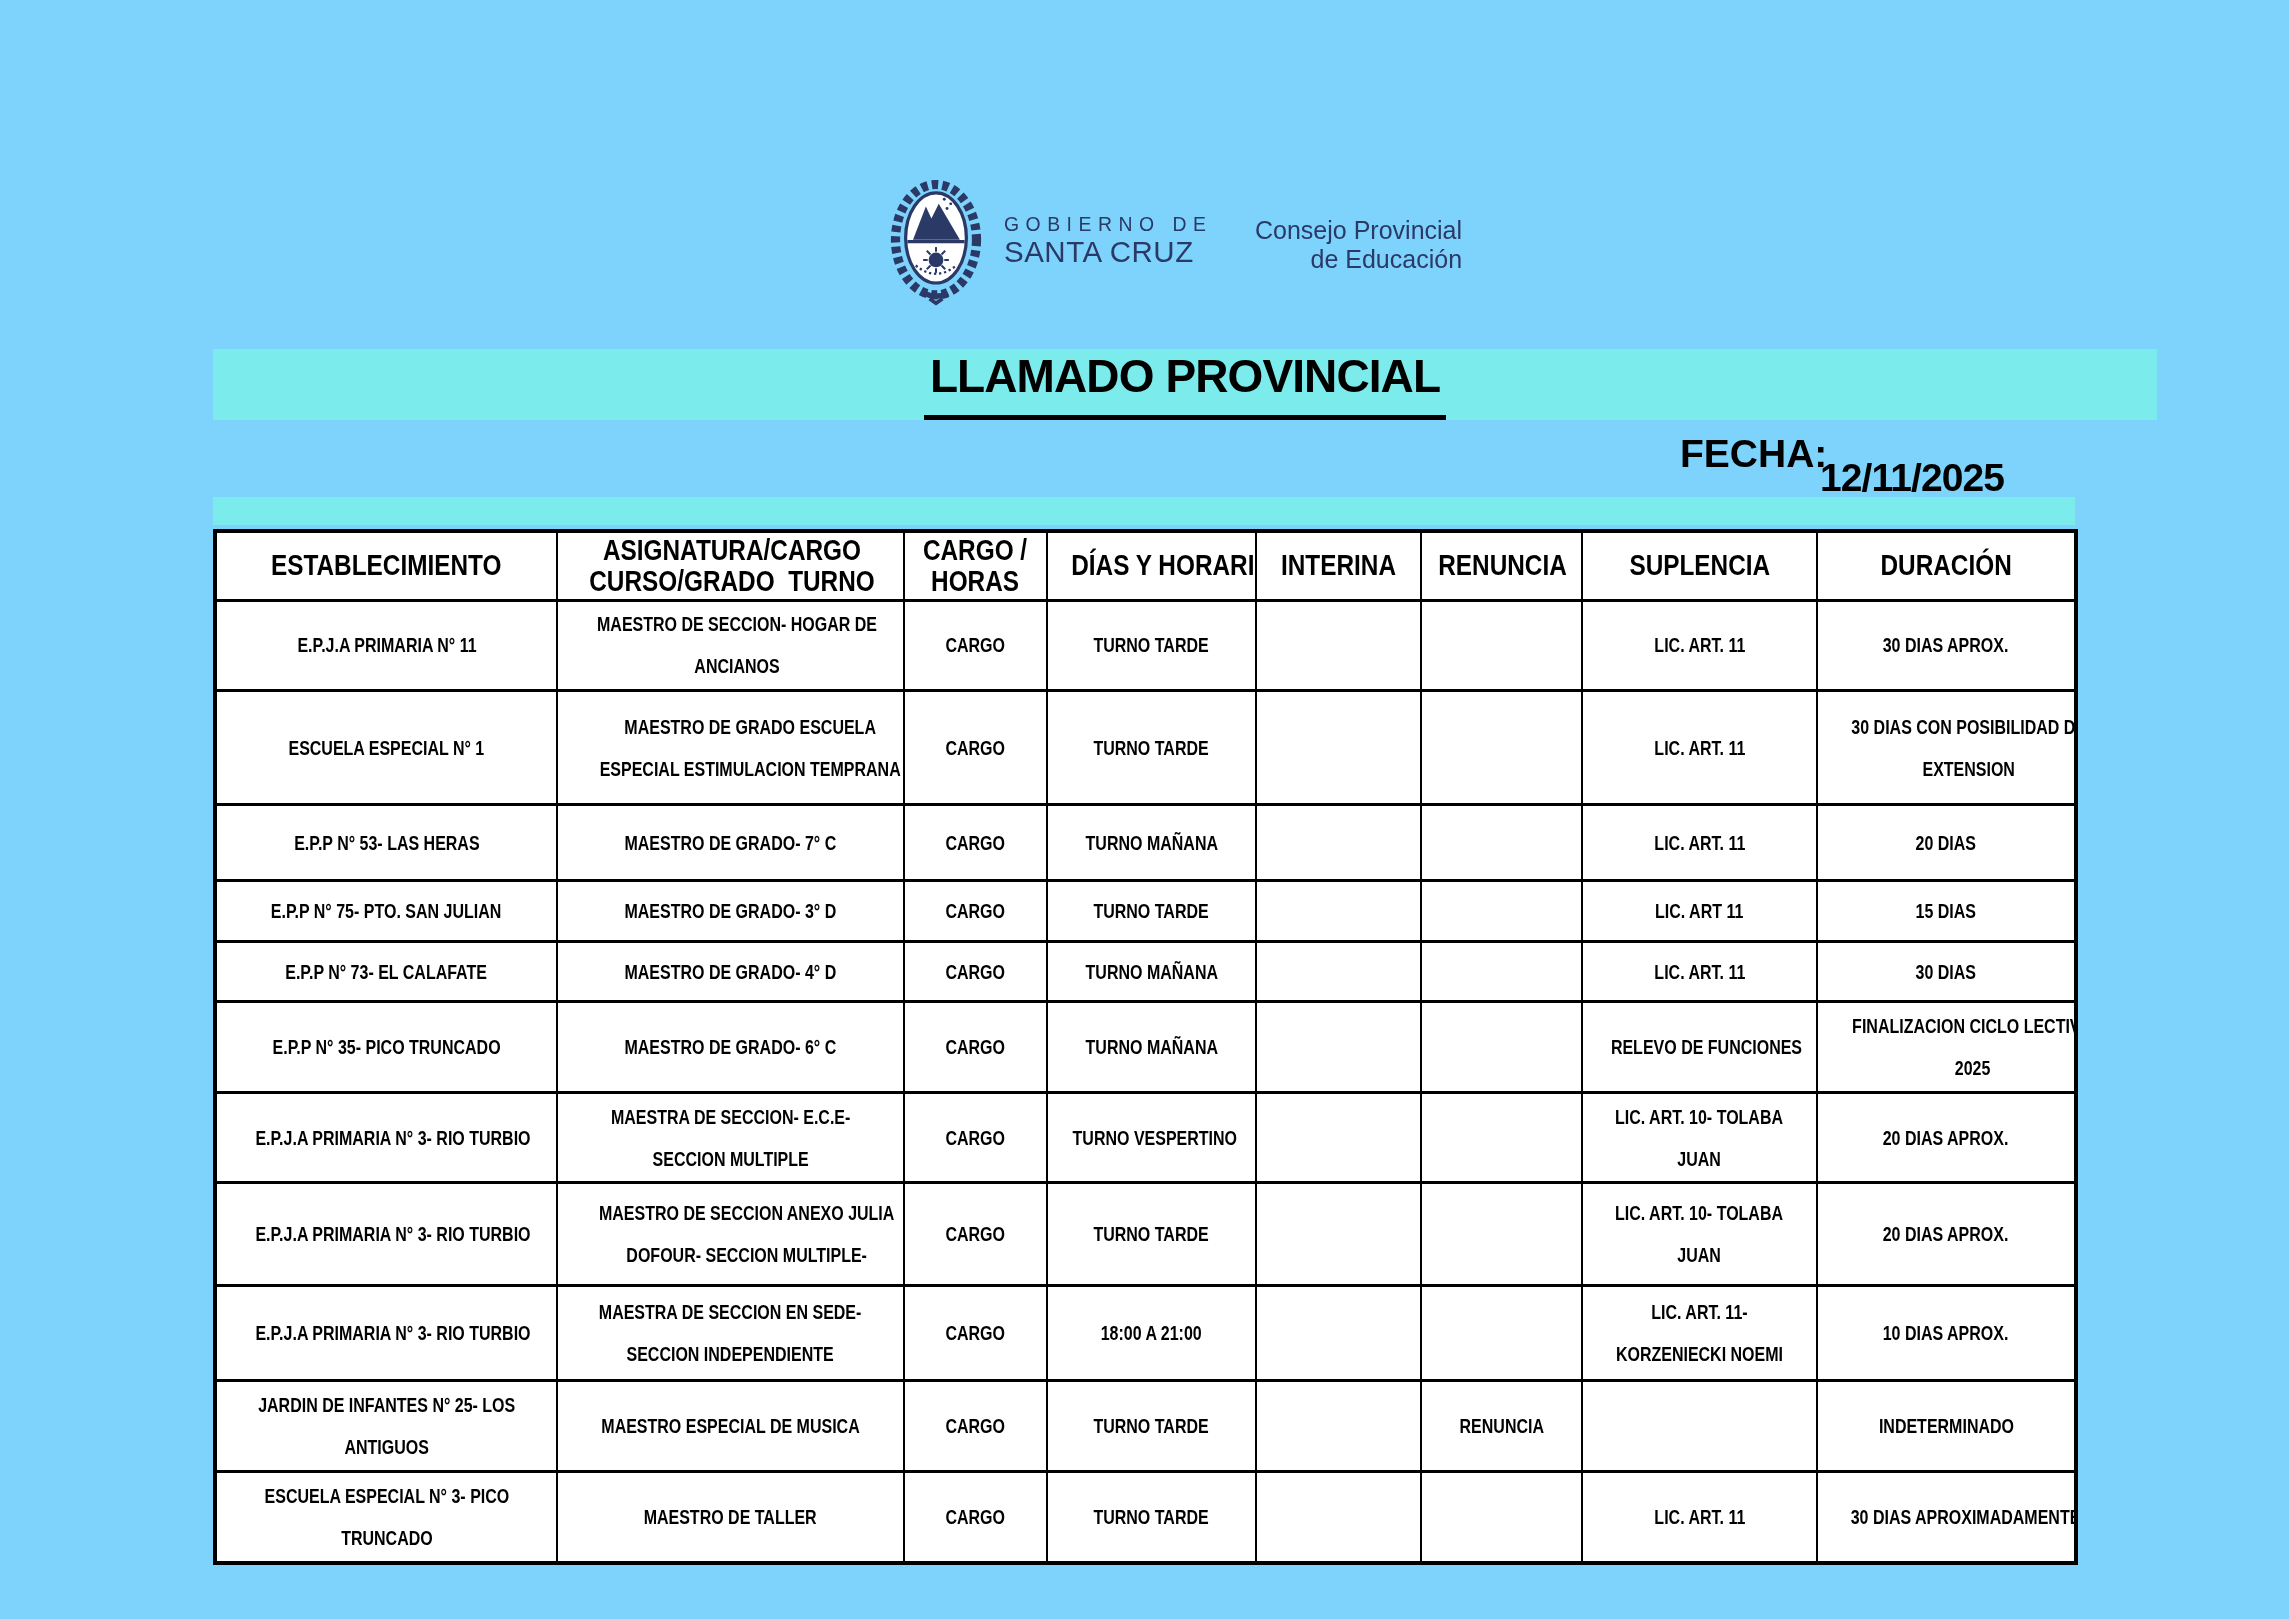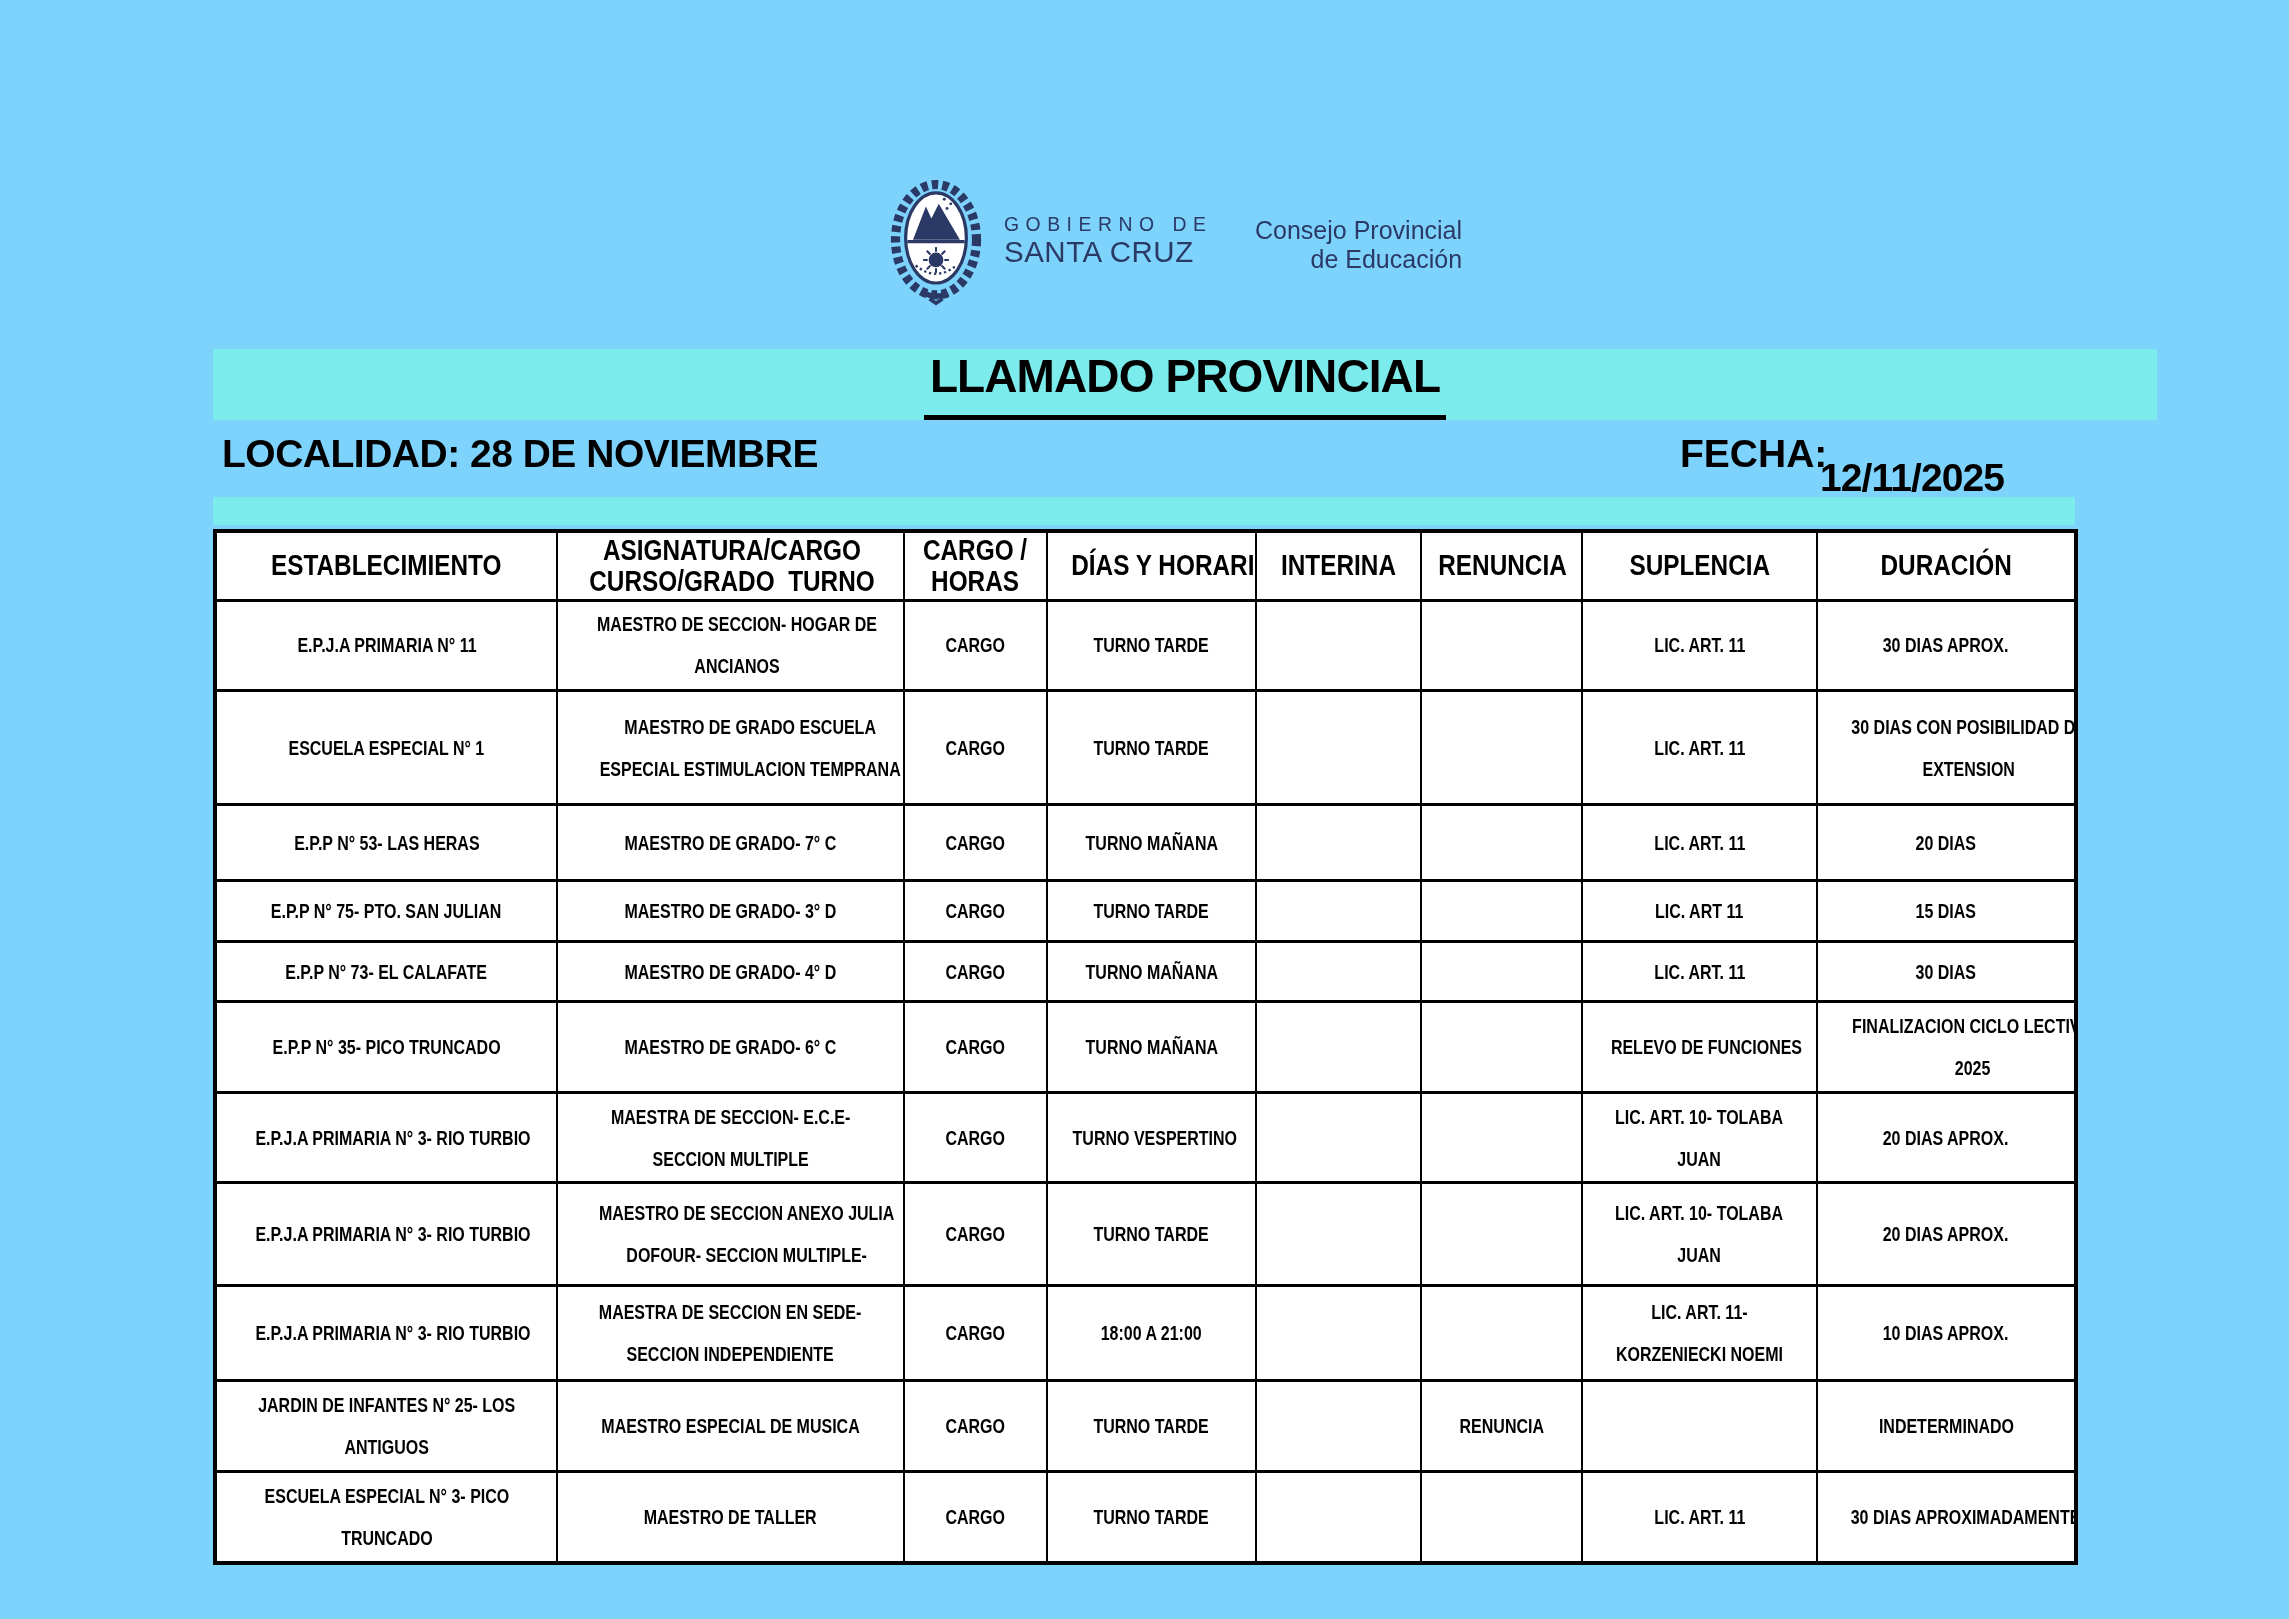--- a/index.html
+++ b/index.html
@@ -136,21 +136,20 @@
 
   <div class="consejo-text">
     <div>Consejo Provincial</div>
     <div>de Educación</div>
   </div>
 
   <div class="banner">
     <span class="banner-title">LLAMADO PROVINCIAL</span>
   </div>
 
-  <div class="meta-localidad"><span>LOCALIDAD:</span>&nbsp;<span>28 DE NOVIEMBRE</span></div>
   <div class="meta-fecha-label">FECHA:</div>
   <div class="meta-fecha-value">12/11/2025</div>
 
   <div class="thin-bar"></div>
 
   <table class="calls">
     <colgroup>
         <col style="width: 342px;">
         <col style="width: 347px;">
         <col style="width: 143px;">

